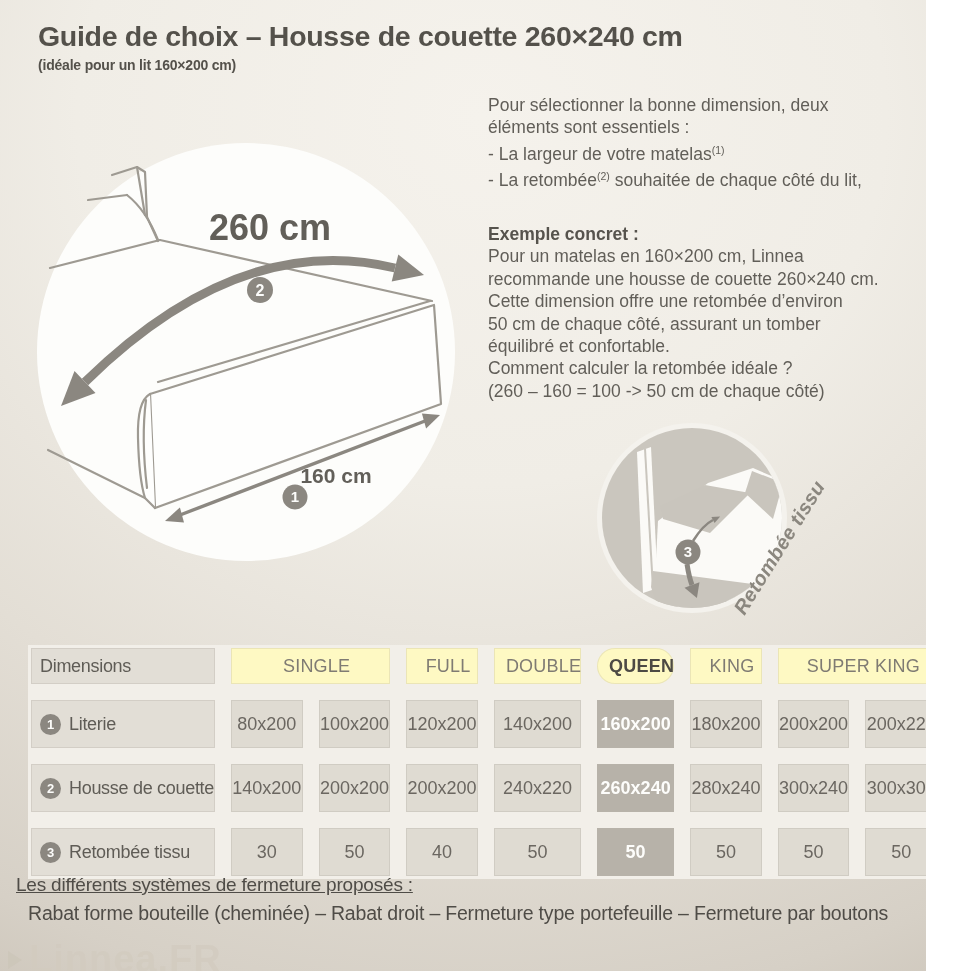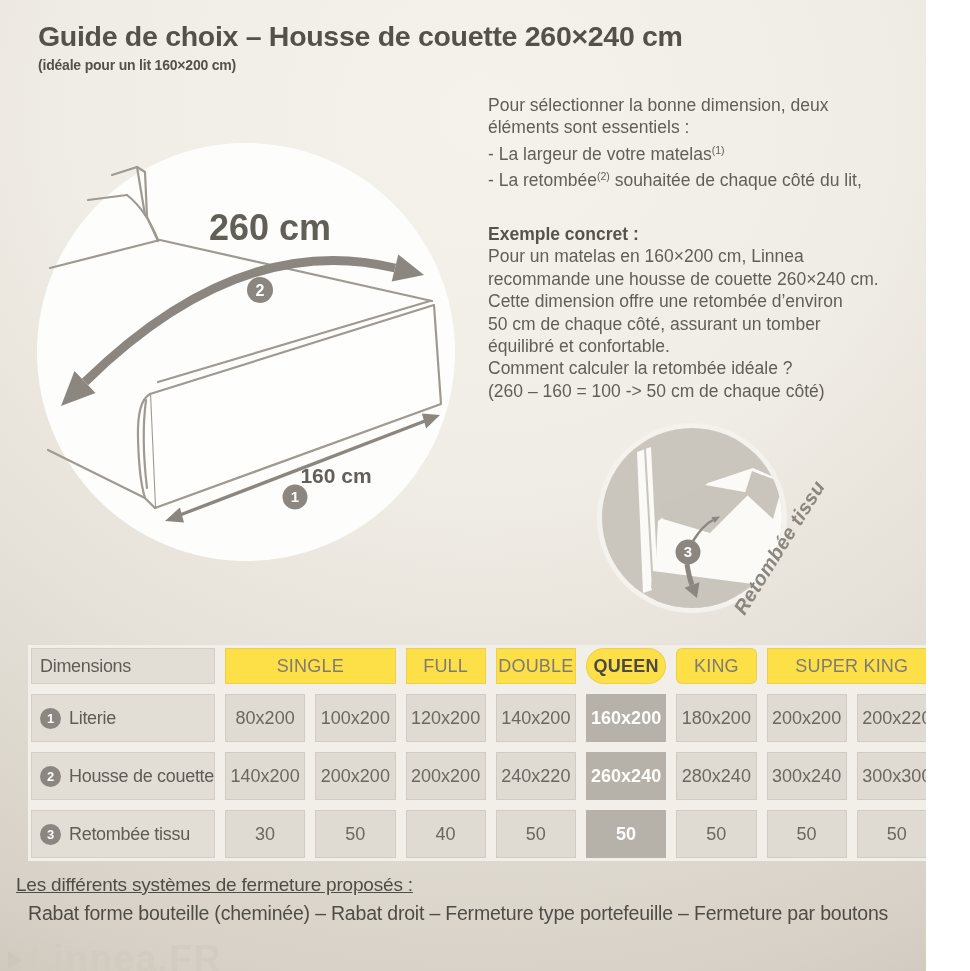--- a/index.html
+++ b/index.html
@@ -22,26 +22,26 @@
   .bigcircle{left:34px;top:138px;}
   .smallcircle{left:595px;top:421px;}
   .rot-label{
     left:739px;top:601px;font-size:20px;font-weight:bold;font-style:italic;color:#8b877f;
     transform:rotate(-58deg);transform-origin:0 50%;white-space:nowrap;letter-spacing:0.3px;
   }
   
   .dimtable{
     left:28px;top:645px;width:912px;box-sizing:border-box;
     display:grid;grid-template-columns:184px repeat(8,1fr);
-    grid-template-rows:36px 48px 48px 48px;gap:10px;padding:3px;
+    grid-template-rows:36px 48px 48px 48px;gap:16px;padding:3px;
     background:#f2efe9;
   }
   .dimtable .c{display:flex;align-items:center;justify-content:center;background:#dfdbd2;
     font-size:18px;color:#6b6761;box-shadow:inset 0 0 0 1px rgba(120,114,104,0.14);}
-  .dimtable .th{background:#fde047;color:#7f7b73;font-size:18px;letter-spacing:0.2px;grid-row:1;}
+  .dimtable .th{background:#fef9c3;color:#7f7b73;font-size:18px;letter-spacing:0.2px;grid-row:1;padding-left:12px;}
   .dimtable .th.hl-head{color:#4d4a44;font-weight:bold;}
   .dimtable .rowlabel{justify-content:flex-start;background:#e2ded6;padding-left:9px;gap:8px;
     color:#5f5c56;letter-spacing:-0.3px;white-space:nowrap;}
   .dimtable .hl{background:#b7b2a9;color:#fdfdfb;font-weight:bold;box-shadow:none;}
   .badge{
     width:21px;height:21px;border-radius:50%;background:#8b8780;color:#fcfcfa;
     font-size:13px;font-weight:bold;display:inline-flex;align-items:center;justify-content:center;flex:0 0 21px;
   }
   
   .units-note{right:30px;top:845px;font-size:16.5px;font-style:italic;color:#5f5c56;}
@@ -158,21 +158,21 @@
 
   <div class="abs rot-label">Retombée tissu</div>
 
   <div class="abs dimtable">
 
     <div class="c th rowlabel" style="grid-column:1;">Dimensions</div>
     <div class="c th" style="grid-column:2 / span 2;">SINGLE</div>
     <div class="c th" style="grid-column:4;">FULL</div>
     <div class="c th" style="grid-column:5;">DOUBLE</div>
     <div class="c th hl-head" style="grid-column:6;border-radius:18px;">QUEEN</div>
-    <div class="c th" style="grid-column:7;border-radius:6px;">KING</div>
+    <div class="c th" style="grid-column:7;">KING</div>
     <div class="c th" style="grid-column:8 / span 2;">SUPER KING</div>
 
     <div class="c rowlabel">
       <span class="badge">1</span>
       <span>Literie</span>
     </div>
     <div class="c">80x200</div>
     <div class="c">100x200</div>
     <div class="c">120x200</div>
     <div class="c">140x200</div>

